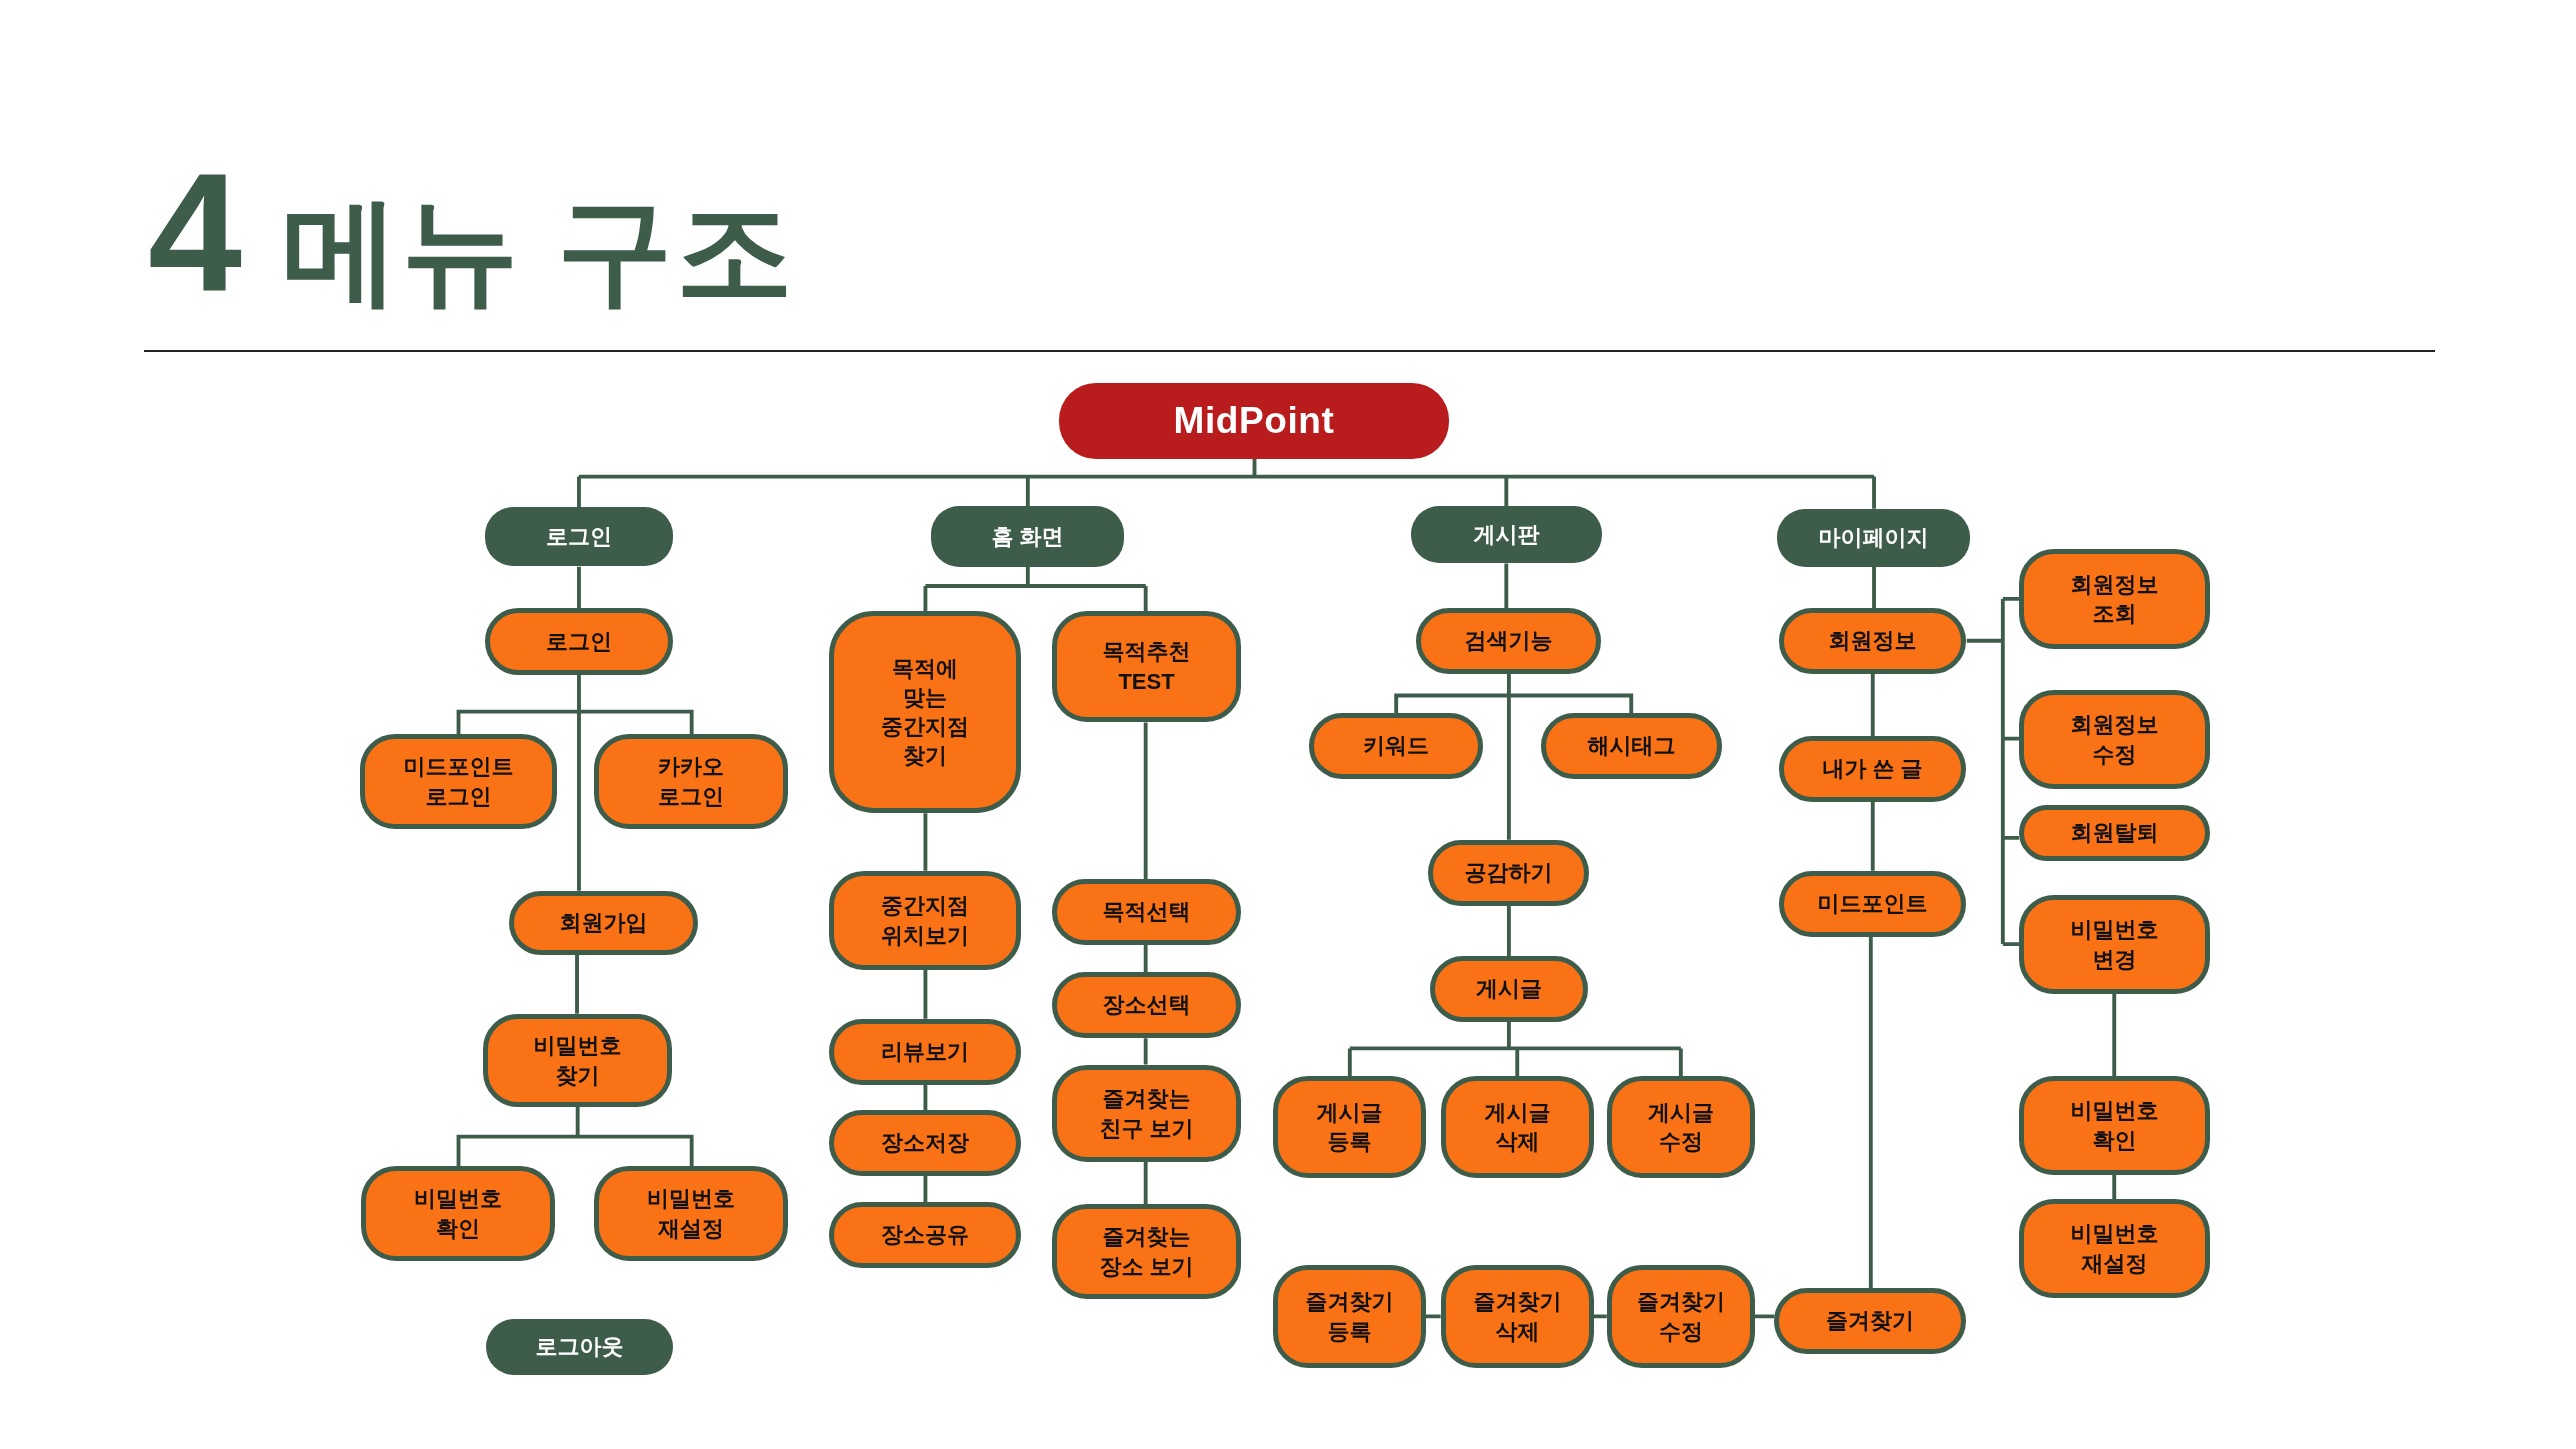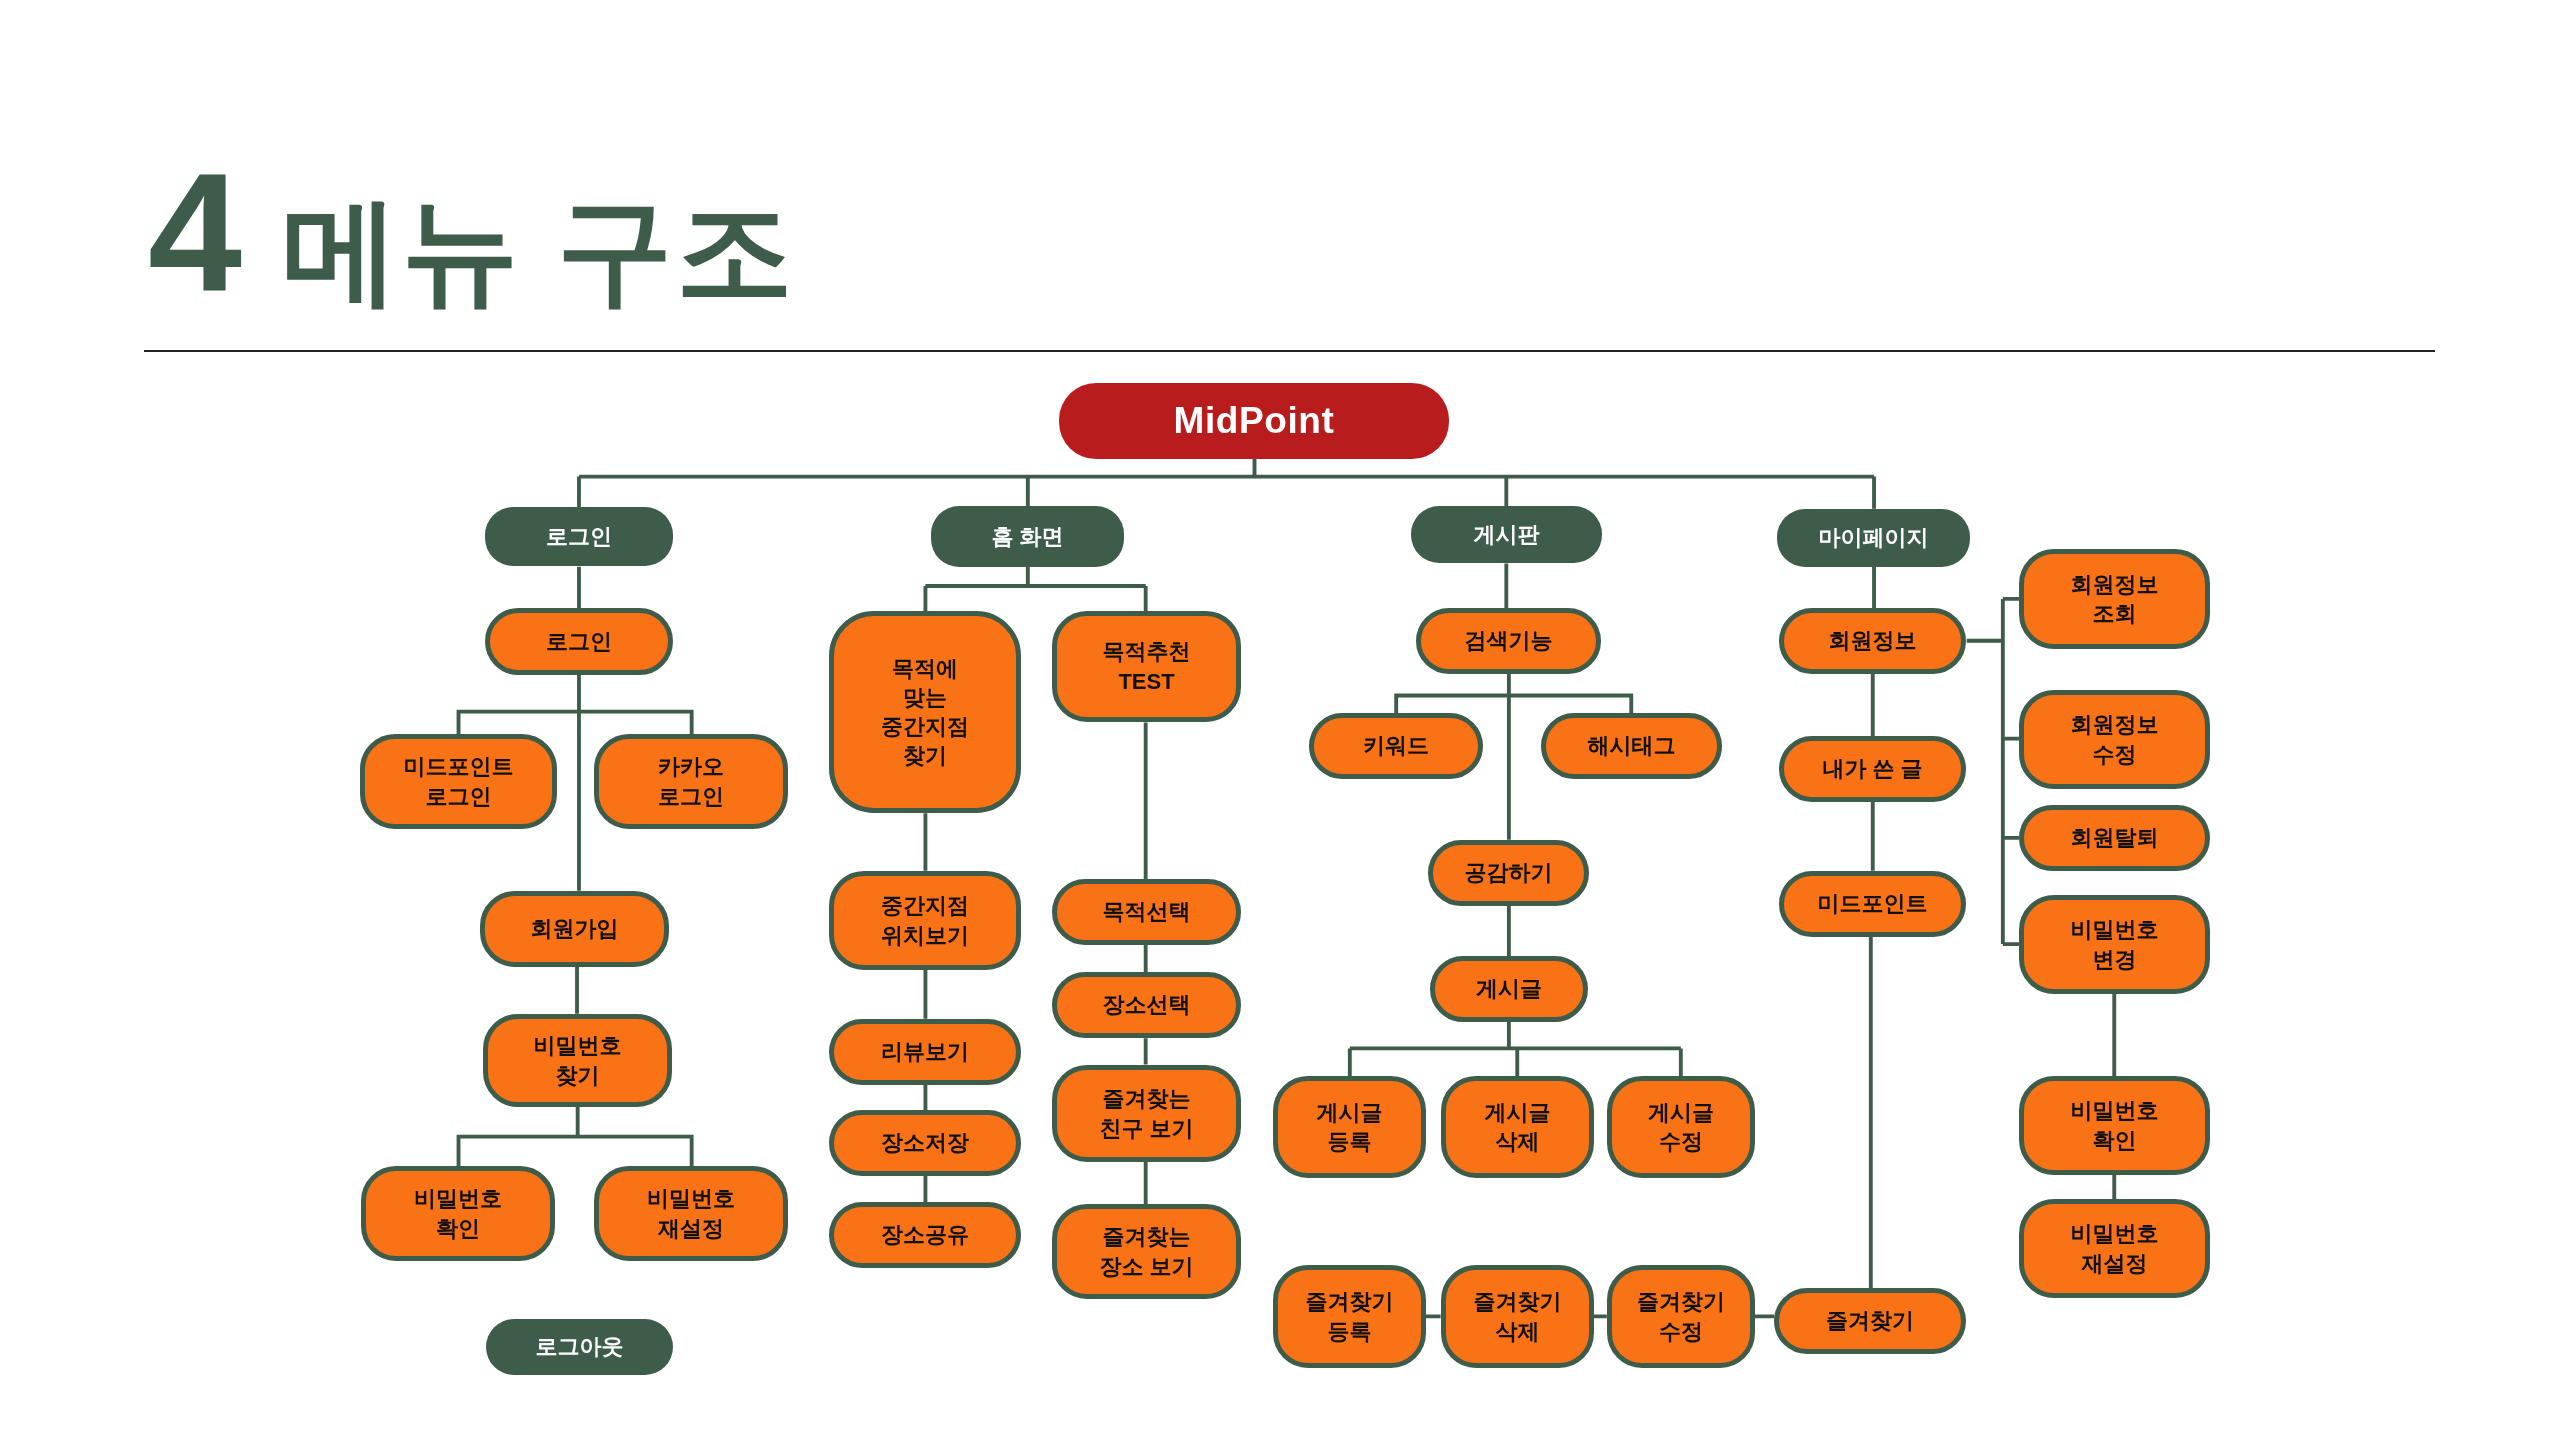--- a/index.html
+++ b/index.html
@@ -81,21 +81,21 @@
   <div class="node filled" style="left:485px;top:507px;width:188px;height:59px">로그인</div>
   <div class="node filled" style="left:931px;top:506px;width:193px;height:61px">홈 화면</div>
   <div class="node filled" style="left:1411px;top:506px;width:191px;height:57px">게시판</div>
   <div class="node filled" style="left:1777px;top:509px;width:193px;height:58px">마이페이지</div>
 
   <div class="node outline" style="left:485px;top:608px;width:188px;height:67px">로그인</div>
   <div class="node outline" style="left:360px;top:734px;width:197px;height:95px">미드포인트
 로그인</div>
   <div class="node outline" style="left:594px;top:734px;width:194px;height:95px">카카오
 로그인</div>
-  <div class="node outline" style="left:480px;top:891px;width:189px;height:76px">회원가입</div>
+  <div class="node outline" style="left:509px;top:891px;width:189px;height:64px">회원가입</div>
   <div class="node outline" style="left:483px;top:1014px;width:189px;height:93px">비밀번호
 찾기</div>
   <div class="node outline" style="left:361px;top:1166px;width:194px;height:95px">비밀번호
 확인</div>
   <div class="node outline" style="left:594px;top:1166px;width:194px;height:95px">비밀번호
 재설정</div>
   <div class="node filled" style="left:486px;top:1319px;width:187px;height:56px">로그아웃</div>
 
   <div class="node outline" style="left:829px;top:611px;width:192px;height:202px;border-radius:45px">목적에
 맞는
@@ -134,21 +134,21 @@
 수정</div>
 
   <div class="node outline" style="left:1779px;top:608px;width:187px;height:66px">회원정보</div>
   <div class="node outline" style="left:1779px;top:736px;width:187px;height:66px">내가 쓴 글</div>
   <div class="node outline" style="left:1779px;top:871px;width:187px;height:66px">미드포인트</div>
   <div class="node outline" style="left:1774px;top:1288px;width:192px;height:66px">즐겨찾기</div>
   <div class="node outline" style="left:2019px;top:549px;width:191px;height:100px">회원정보
 조회</div>
   <div class="node outline" style="left:2019px;top:690px;width:191px;height:99px">회원정보
 수정</div>
-  <div class="node outline" style="left:2019px;top:805px;width:191px;height:66px">회원탈퇴</div>
+  <div class="node outline" style="left:2019px;top:805px;width:191px;height:56px">회원탈퇴</div>
   <div class="node outline" style="left:2019px;top:895px;width:191px;height:99px">비밀번호
 변경</div>
   <div class="node outline" style="left:2019px;top:1076px;width:191px;height:99px">비밀번호
 확인</div>
   <div class="node outline" style="left:2019px;top:1199px;width:191px;height:99px">비밀번호
 재설정</div>
 
 </div>
 
 

